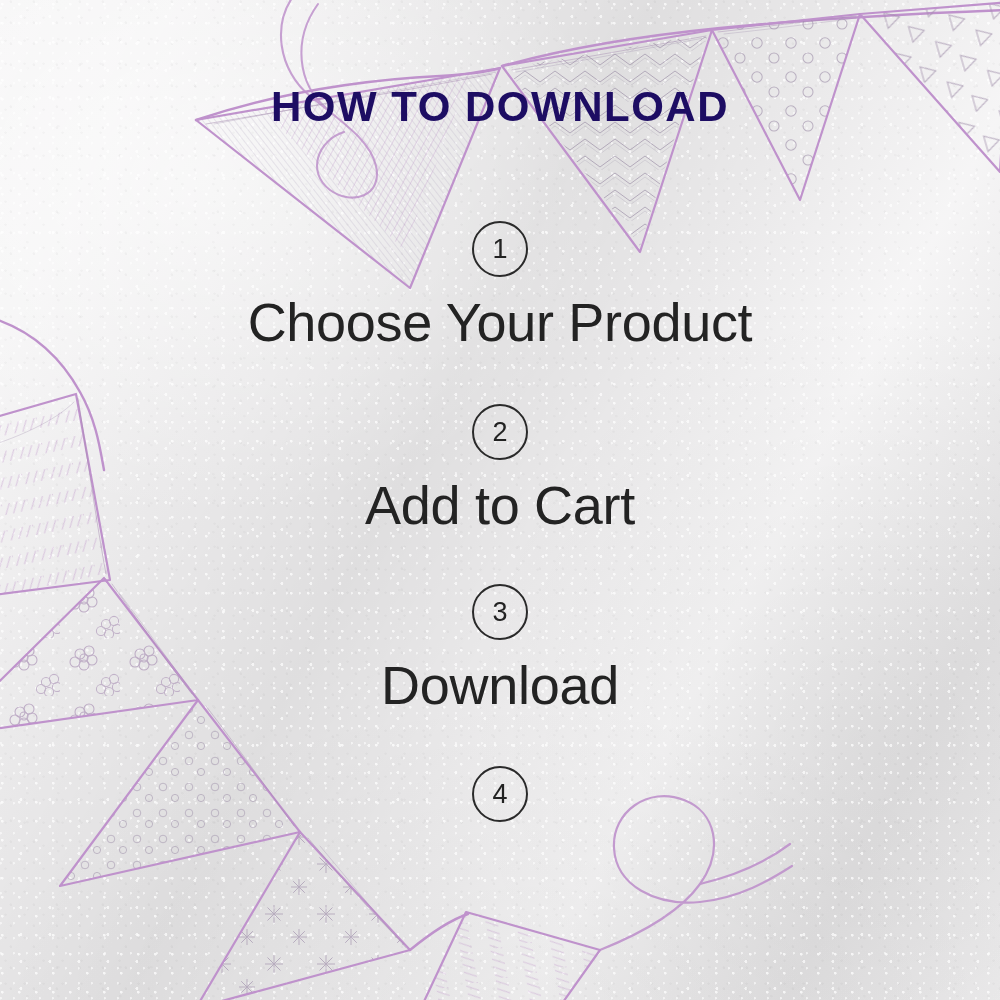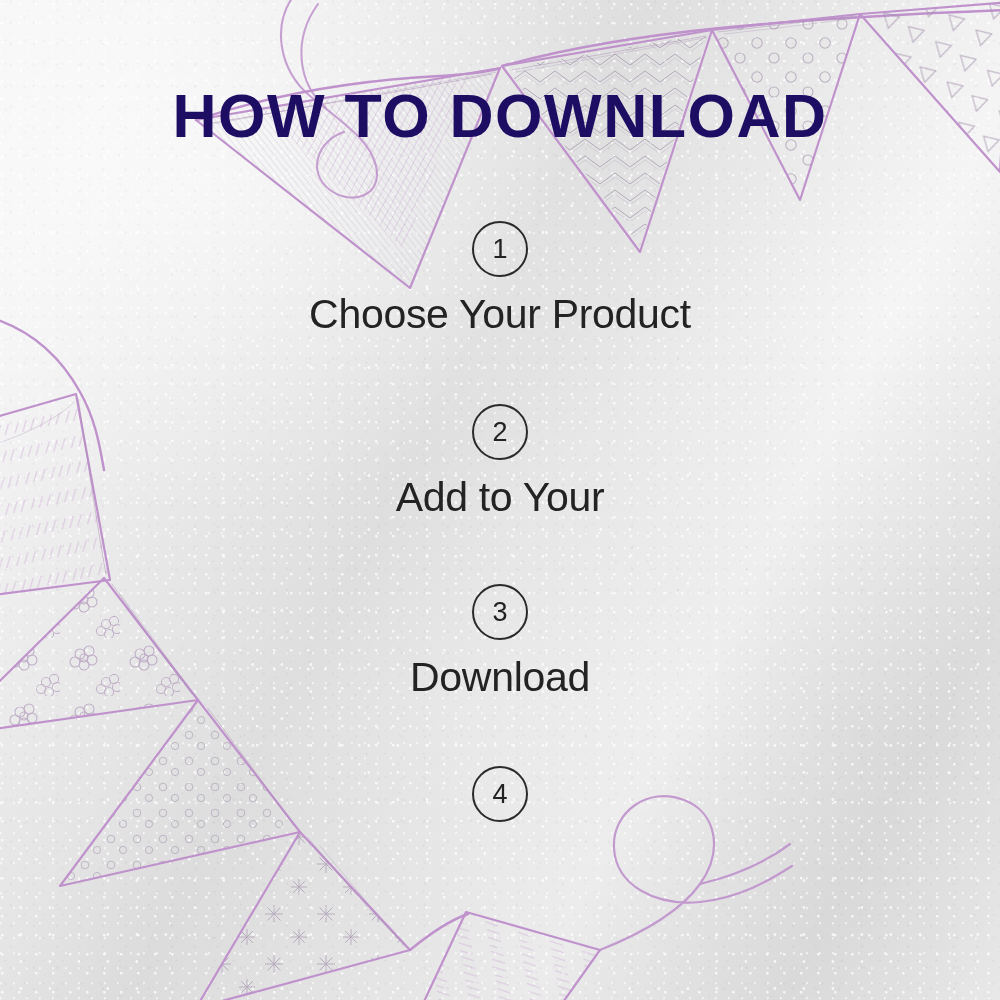--- a/index.html
+++ b/index.html
@@ -64,21 +64,21 @@
 
   
   .content { position:absolute; inset:0; }
 
   .poster-title {
     position:absolute;
     top:86px; left:0; right:0;
     text-align:center;
     font-family:"Liberation Sans", sans-serif;
     font-weight:bold;
-    font-size:61px;
+    font-size:42px;
     letter-spacing:1.5px;
     line-height:1;
     color:#1d0d63;
     white-space:nowrap;
   }
 
   .steps { position:absolute; top:0; left:0; right:0; }
 
   .step { position:absolute; left:0; right:0; text-align:center; }
   .step-1 { top:221px; }
@@ -98,21 +98,21 @@
     font-size:27px;
     font-weight:normal;
     color:#222222;
     line-height:1;
     background:transparent;
   }
 
   .step-label {
     margin-top:14px;
     font-family:"Liberation Sans", sans-serif;
-    font-size:41px;
+    font-size:54px;
     font-weight:normal;
     letter-spacing:-0.3px;
     color:#232323;
     line-height:1.15;
     white-space:nowrap;
   }
 </style>
 </head>
 <body>
 
@@ -298,21 +298,21 @@
         <div class="step-badge">
           <span>1</span>
         </div>
         <div class="step-label">Choose Your Product</div>
       </div>
 
       <div class="step step-2">
         <div class="step-badge">
           <span>2</span>
         </div>
-        <div class="step-label">Add to Your</div>
+        <div class="step-label">Add to Cart</div>
       </div>
 
       <div class="step step-3">
         <div class="step-badge">
           <span>3</span>
         </div>
         <div class="step-label">Download</div>
       </div>
 
       <div class="step step-4">

